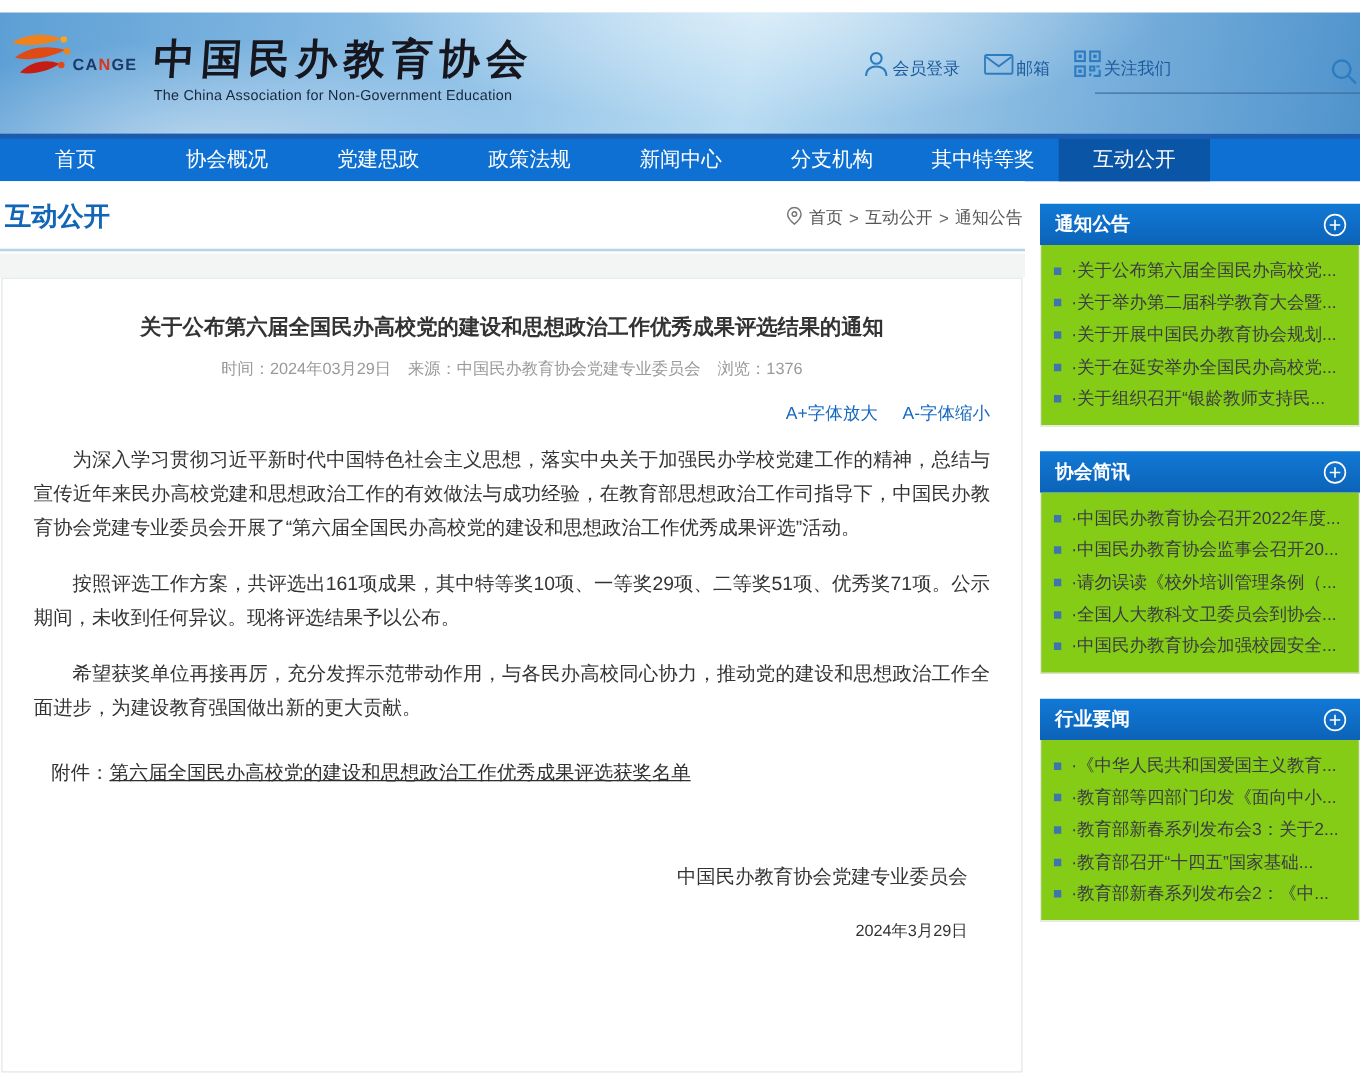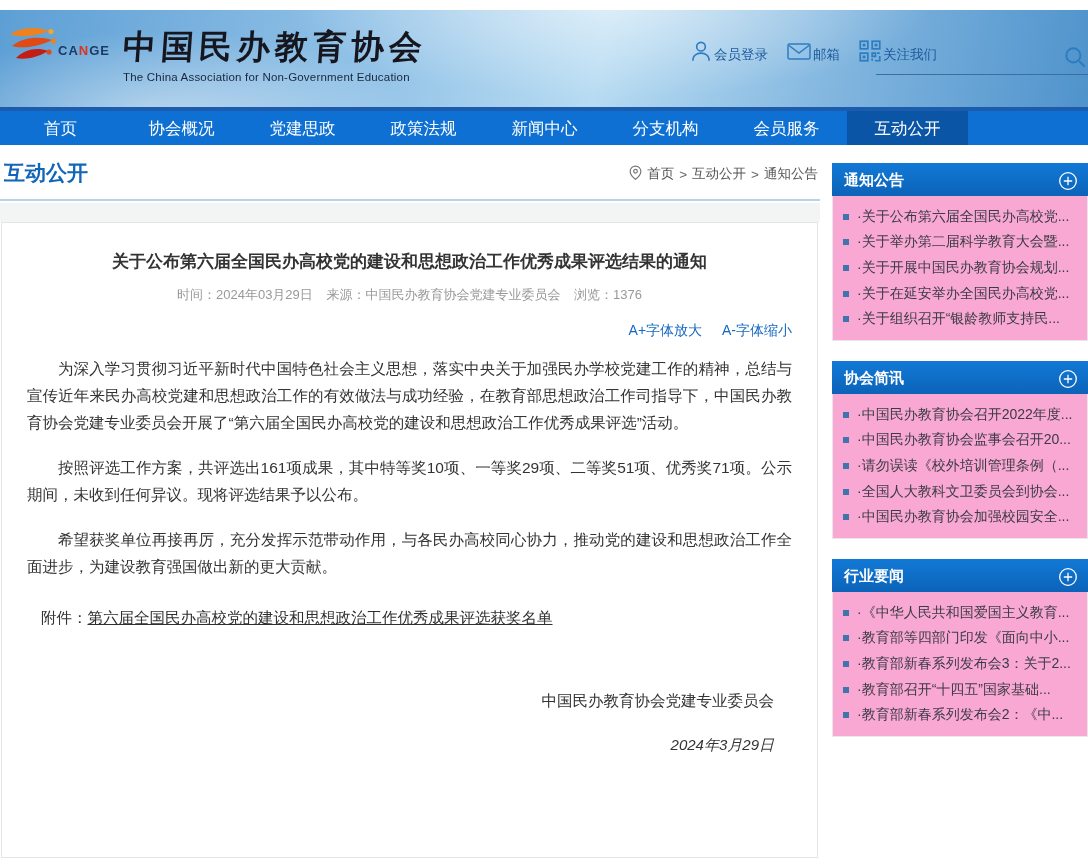--- a/index.html
+++ b/index.html
@@ -75,33 +75,33 @@
   .font-controls { margin-top:18px; text-align:right; font-size:14px; color:#1568c0; }
   .font-controls span { margin-left:16px; cursor:pointer; }
   .article-body p {
     margin-top:18px; text-indent:2em; font-size:15.5px; line-height:27px;
     color:#333; text-align:justify;
   }
   .article-body p:first-child { margin-top:15px; }
   .attachment-row { margin-top:28px; padding-left:14px; font-size:15.5px; color:#333; }
   .attachment-link { color:#2f2f2f; text-decoration:underline; cursor:pointer; }
   .article-signature { margin-top:62px; text-align:right; padding-right:18px; font-size:15.5px; color:#333; }
-  .article-date { margin-top:24px; text-align:right; padding-right:18px; font-size:15px; color:#333;font-style:italic; }
+  .article-date { margin-top:24px; text-align:right; padding-right:18px; font-size:13px; color:#333; }
 
   
   .sidebar { position:absolute; left:832px; top:163px; width:256px; }
   .panel { margin-bottom:20px; }
   .panel-header {
     position:relative; height:33px; line-height:33px; padding-left:12px;
     background:linear-gradient(180deg,#1179d6,#0c63b8);
     color:#fff; font-size:15px; font-weight:bold;
   }
   .panel-plus { position:absolute; right:10px; top:6px; cursor:pointer; }
   .panel-body {
-    background:#f9a8d4; border:1px solid #e8e8e8; border-top:none; padding:8px 0 8px 10px;
+    background:#84cc16; border:1px solid #e8e8e8; border-top:none; padding:8px 0 8px 10px;
     list-style:none;
   }
   .panel-item {
     display:flex; align-items:center; height:25.6px; font-size:14px; color:#3b3b44;
     white-space:nowrap; overflow:hidden; cursor:pointer;
   }
   .bullet { width:6px; height:6px; background:#3f74ad; margin-right:8px; flex-shrink:0; }
 </style>
 </head>
 <body>
@@ -177,21 +177,21 @@
     </div>
   </div>
 
   <div class="main-nav">
     <div class="nav-item">首页</div>
     <div class="nav-item">协会概况</div>
     <div class="nav-item">党建思政</div>
     <div class="nav-item">政策法规</div>
     <div class="nav-item">新闻中心</div>
     <div class="nav-item">分支机构</div>
-    <div class="nav-item">会员服务</div>
+    <div class="nav-item">其中特等奖</div>
     <div class="nav-item active">互动公开</div>
   </div>
 
   <div class="section-bar">
     <div class="section-title">互动公开</div>
     <div class="breadcrumb">
       <span>
         <svg width="13" height="15" viewBox="0 0 12 14" fill="none" stroke="#777" stroke-width="1.1">
           <path d="M6 1 C3.2 1 1 3.2 1 6 c0 3.4 5 7.3 5 7.3 S11 9.4 11 6 C11 3.2 8.8 1 6 1 Z"></path>
           <circle cx="6" cy="5.8" r="1.7"></circle>

